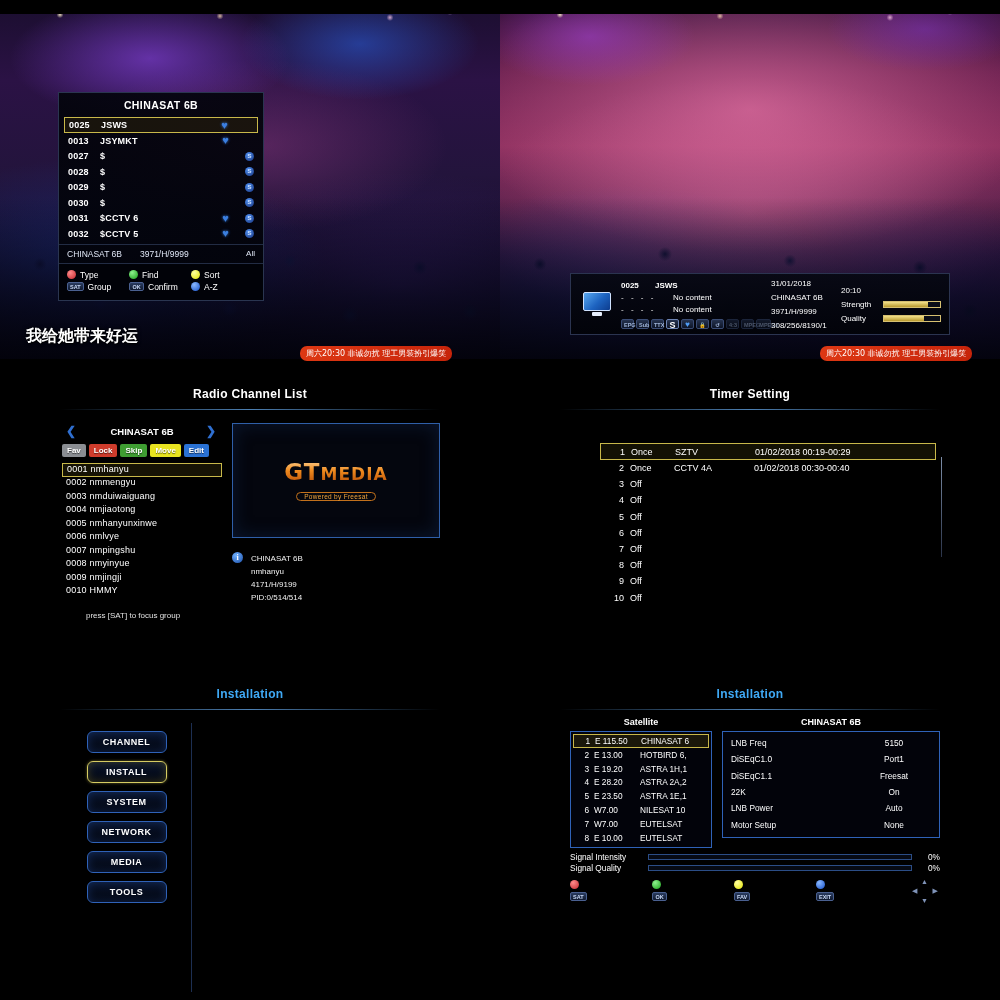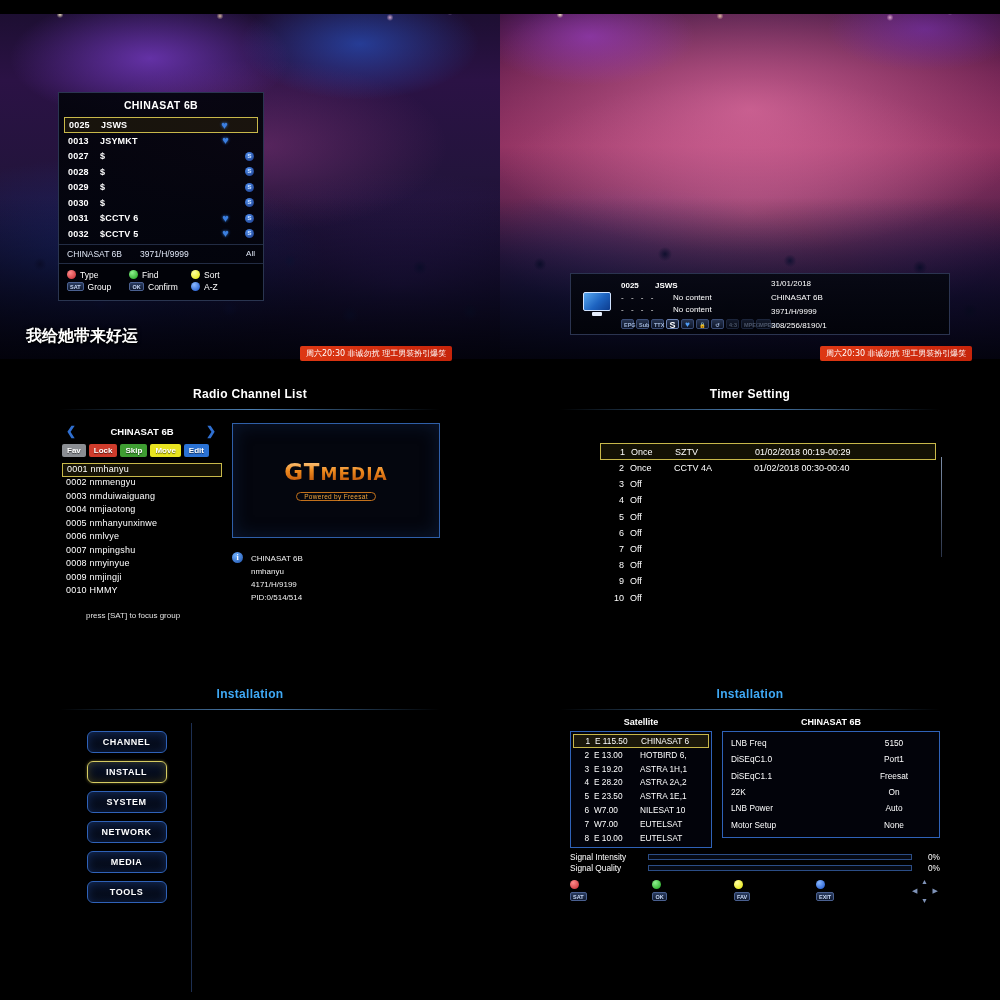--- a/index.html
+++ b/index.html
@@ -127,21 +127,21 @@
     position: absolute; left: 26px; bottom: 18px; z-index: 12;
     font-size: 16px; color: #fff; font-weight: bold;
     text-shadow: 0 0 4px #000, 1px 1px 2px #000;
     font-family: "DejaVu Sans", sans-serif;
   }
   .ticker {
     position: absolute; bottom: 4px; z-index: 12;
     background: linear-gradient(90deg, rgba(240,60,20,.92), rgba(220,40,10,.9));
     color: #ffffff; font-size: 8px; padding: 2px 6px; white-space: nowrap;
     font-family: "DejaVu Sans", sans-serif;
-    border-radius: 2px;
+    border-radius: 7px;
   }
 
   
   #p2 .infobar {
     position: absolute; left: 70px; right: 50px; bottom: 30px; height: 62px;
     background: linear-gradient(180deg, rgba(6,8,18,.93), rgba(2,3,9,.96));
     border: 1px solid #2b3450; z-index: 10;
     display: flex; align-items: center; padding: 4px 8px;
     color: #fff; font-size: 8px;
   }
@@ -441,20 +441,35 @@
             <span class="ib-ico dim">MPEG</span>
             <span class="ib-ico dim">MPEG2</span>
           </div>
       </div>
       <div class="ib-col-b">
         <div class="ib-kv">31/01/2018</div>
         <div class="ib-kv">CHINASAT 6B</div>
         <div class="ib-kv">3971/H/9999</div>
         <div class="ib-kv">308/256/8190/1</div>
       </div>
+      <div class="ib-col-c">
+        <div class="ib-kv">20:10</div>
+        <div class="ib-kv">
+          <span class="k">Strength</span>
+          <span class="bar-shell">
+              <i class="bar-fill" id="p2strength" style="width: 78%;"></i>
+            </span>
+        </div>
+        <div class="ib-kv">
+          <span class="k">Quality</span>
+          <span class="bar-shell">
+              <i class="bar-fill" id="p2quality" style="width: 72%;"></i>
+            </span>
+        </div>
+      </div>
     </div>
     <div class="ticker" style="left:320px;">周六20:30 非诚勿扰 理工男装扮引爆笑</div>
   </div>
 
   <div class="cell" id="p3">
     <div class="menu-panel">
       <div class="menu-title white">Radio Channel List</div>
       <div class="menu-rule"></div>
       <div class="body">
         <div class="left">

